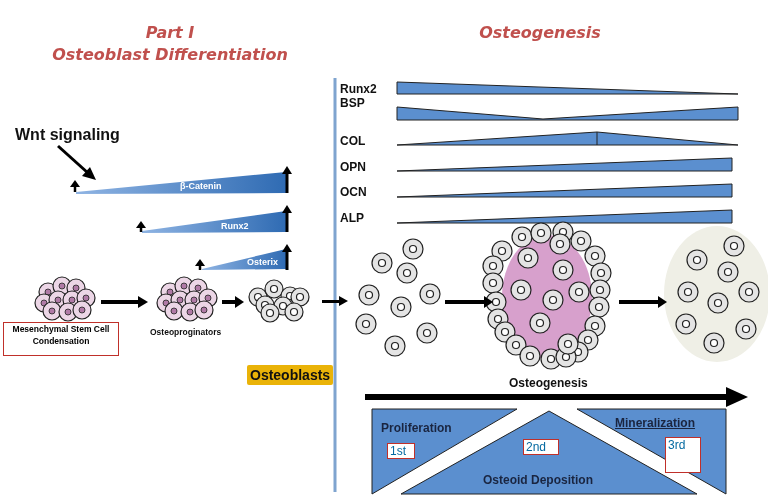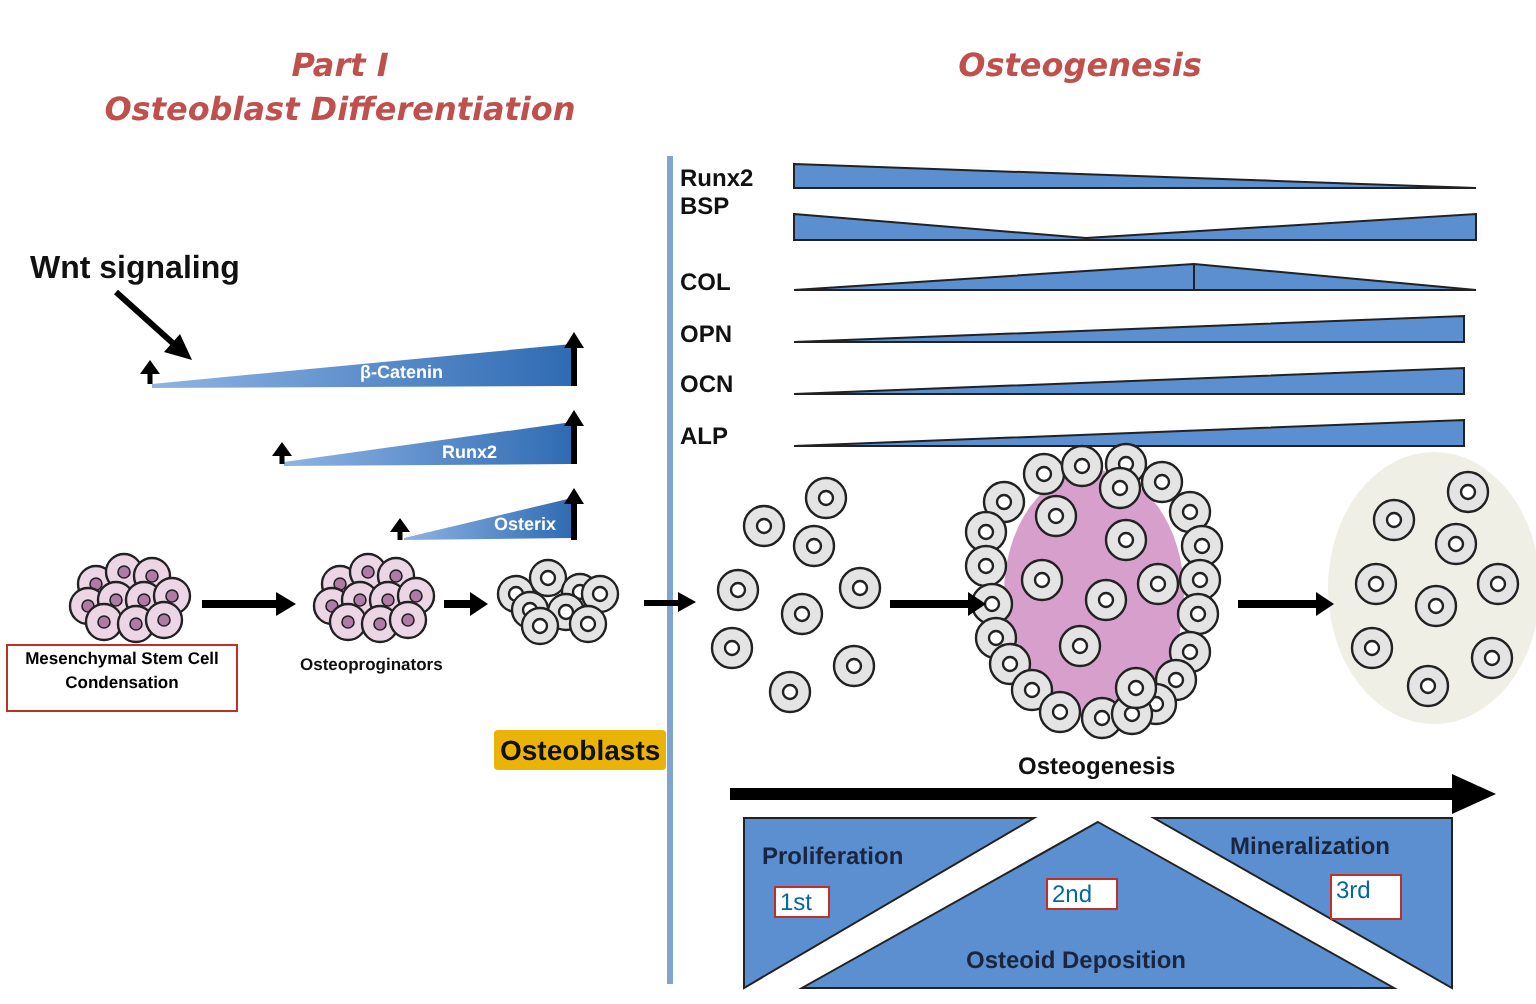--- a/index.html
+++ b/index.html
@@ -442,17 +442,17 @@
 <div class="lbl marker-label" style="left:340px; top:82px;">Runx2</div>
 <div class="lbl marker-label" style="left:340px; top:96px;">BSP</div>
 <div class="lbl marker-label" style="left:340px; top:134px;">COL</div>
 <div class="lbl marker-label" style="left:340px; top:160px;">OPN</div>
 <div class="lbl marker-label" style="left:340px; top:185px;">OCN</div>
 <div class="lbl marker-label" style="left:340px; top:211px;">ALP</div>
 
 <div class="lbl" style="left:509px; top:376px; font-size:12px;">Osteogenesis</div>
 <div class="lbl" style="left:381px; top:421px; font-size:12px; color:#1a2540;">Proliferation</div>
 <div class="lbl" style="left:483px; top:473px; font-size:12px; color:#1a2540;">Osteoid Deposition</div>
-<div class="lbl" style="left:615px; top:416px; font-size:12px; color:#1a2540;">Mineralization</div>
+<div class="lbl" style="left:615px; top:416px; font-size:12px; color:#1a2540;text-decoration:underline;">Mineralization</div>
 
 <div class="rank" style="left:387px; top:443px; width:28px; height:16px; line-height:14px;">1st</div>
 <div class="rank" style="left:523px; top:439px; width:36px; height:16px; line-height:14px;">2nd</div>
-<div class="rank" style="left:665px; top:437px; width:36px; height:23px; line-height:14px;">3rd</div>
+<div class="rank" style="left:665px; top:437px; width:36px; height:36px; line-height:14px;">3rd</div>
 
 </body></html>

